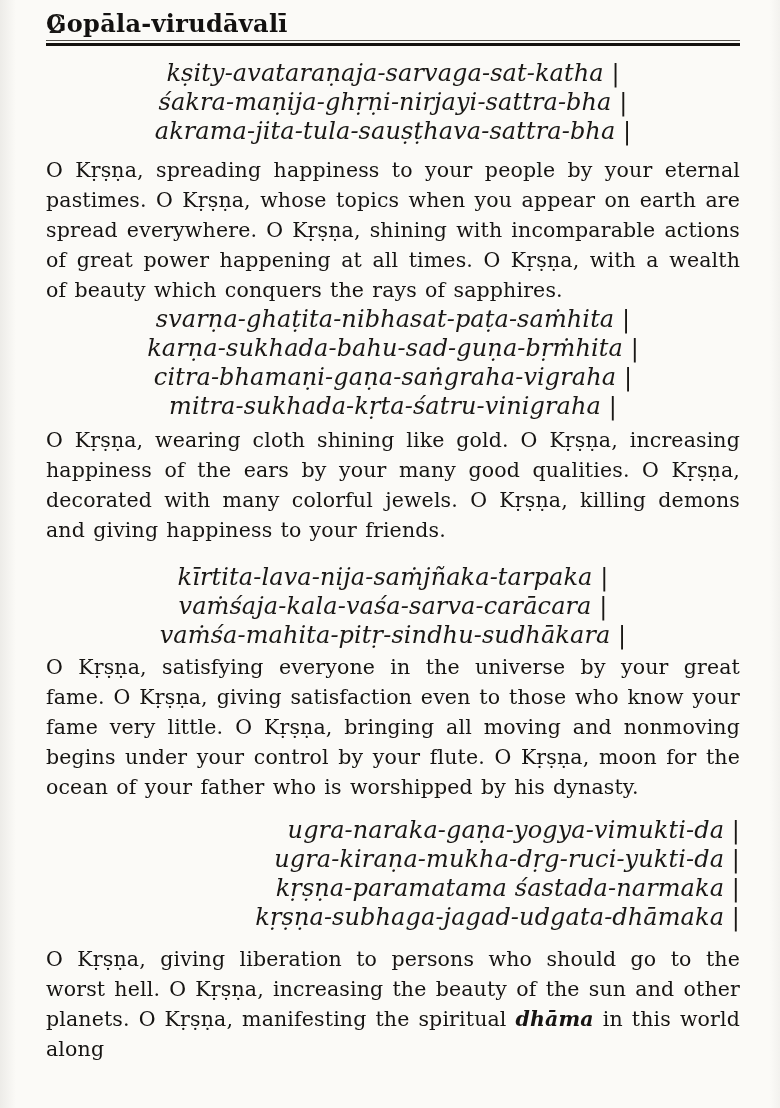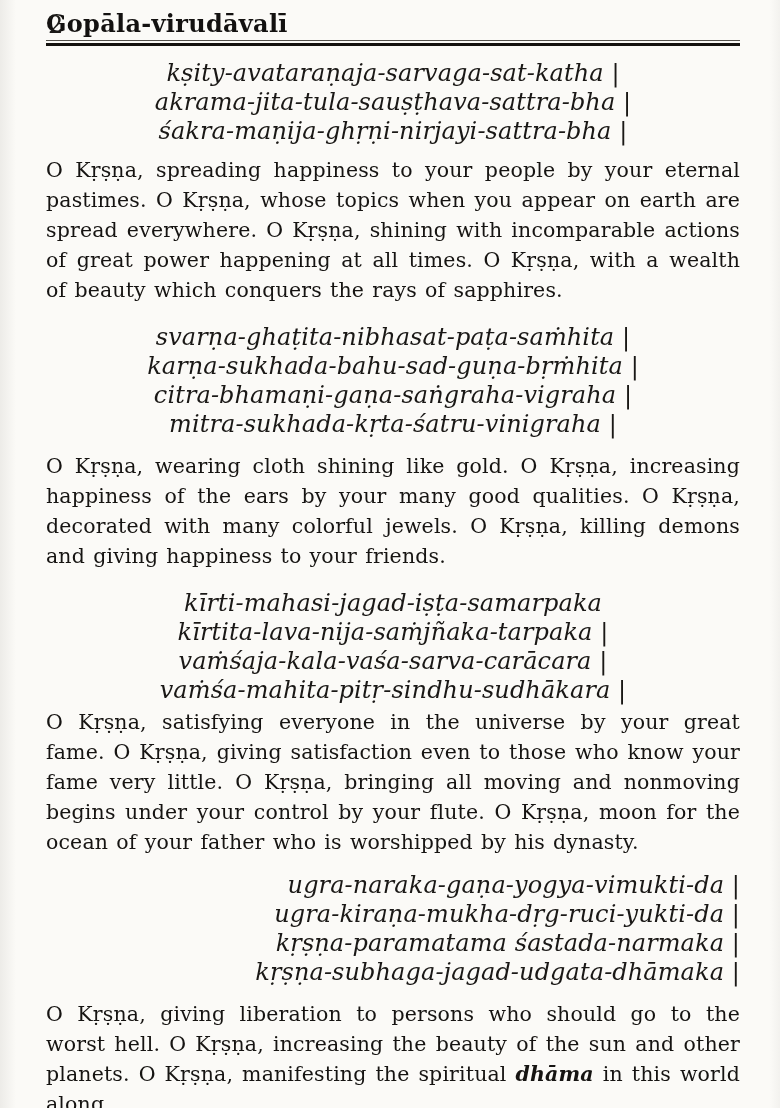--- a/index.html
+++ b/index.html
@@ -39,58 +39,57 @@
   .para {
     text-align: justify;
     font-size: 20.5px; line-height: 30px;
     word-spacing: 1.5px; letter-spacing: 0.15px;
     color: #161412;
   }
   .para .em { font-style: italic; font-weight: bold; }
 
   .v1 { margin-top: 13px; }
   .p1 { margin-top: 9px;  }
-  .v2 { margin-top: 18px; }
-  .p2 { margin-top: 12px; }
+  .v2 { }
+  .p2 { margin-top: 4px; }
   .v3 { margin-top: 18px; }
   .p3 { margin-top: 2px; }
   .v4 { margin-top: 14px; text-align: right; }
   .p4 { margin-top: 12px; text-align-last: justify; }
 </style>
 </head>
 <body>
 
 <div class="page">
 
   <div class="header">
     <span class="page-num">2</span>
     <div class="title">Gopāla-virudāvalī</div>
   </div>
   <div class="rule-thin"></div>
   <div class="rule-thick"></div>
 
   <div class="verse v1">
     <div>kṣity-avataraṇaja-sarvaga-sat-katha |</div>
+    <div>śakra-maṇija-ghṛṇi-nirjayi-sattra-bha |</div>
     <div>akrama-jita-tula-sauṣṭhava-sattra-bha |</div>
-    <div>śakra-maṇija-ghṛṇi-nirjayi-sattra-bha |</div>
   </div>
 
   <p class="para p1">O Kṛṣṇa, spreading happiness to your people by your eternal pastimes. O Kṛṣṇa, whose topics when you appear on earth are spread everywhere. O Kṛṣṇa, shining with incomparable actions of great power happening at all times. O Kṛṣṇa, with a wealth of beauty which conquers the rays of sapphires.</p>
 
   <div class="verse v2">
     <div>svarṇa-ghaṭita-nibhasat-paṭa-saṁhita |</div>
     <div>karṇa-sukhada-bahu-sad-guṇa-bṛṁhita |</div>
     <div>citra-bhamaṇi-gaṇa-saṅgraha-vigraha |</div>
     <div>mitra-sukhada-kṛta-śatru-vinigraha |</div>
   </div>
 
   <p class="para p2">O Kṛṣṇa, wearing cloth shining like gold. O Kṛṣṇa, increasing happiness of the ears by your many good qualities. O Kṛṣṇa, decorated with many colorful jewels. O Kṛṣṇa, killing demons and giving happiness to your friends.</p>
 
   <div class="verse v3">
-    <div>kīrti-mahasi-jagad-iṣṭa-samarpaka</div>
     <div>kīrtita-lava-nija-saṁjñaka-tarpaka |</div>
     <div>vaṁśaja-kala-vaśa-sarva-carācara |</div>
     <div>vaṁśa-mahita-pitṛ-sindhu-sudhākara |</div>
   </div>
 
   <p class="para p3">O Kṛṣṇa, satisfying everyone in the universe by your great fame. O Kṛṣṇa, giving satisfaction even to those who know your fame very little. O Kṛṣṇa, bringing all moving and nonmoving begins under your control by your flute. O Kṛṣṇa, moon for the ocean of your father who is worshipped by his dynasty.</p>
 
   <div class="verse v4">
     <div>ugra-naraka-gaṇa-yogya-vimukti-da |</div>
     <div>ugra-kiraṇa-mukha-dṛg-ruci-yukti-da |</div>

